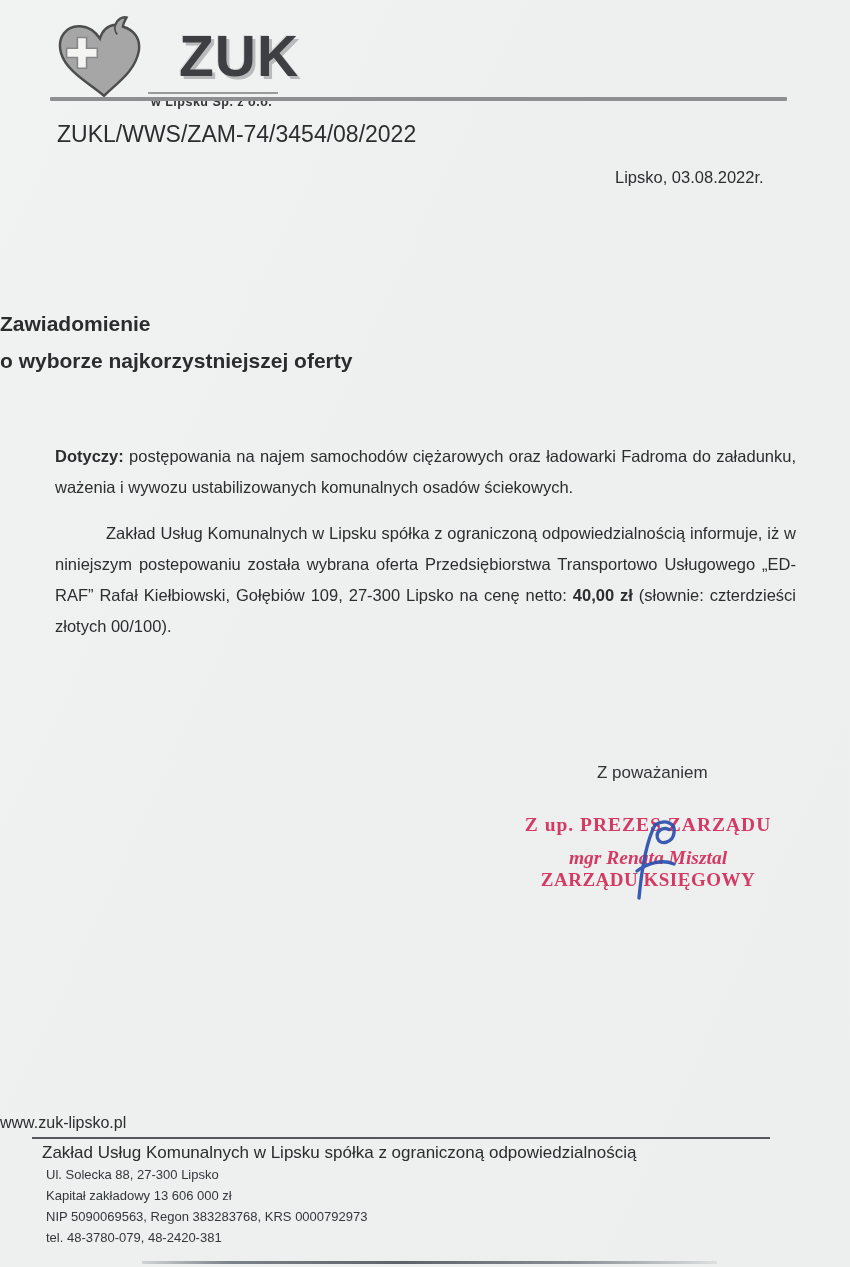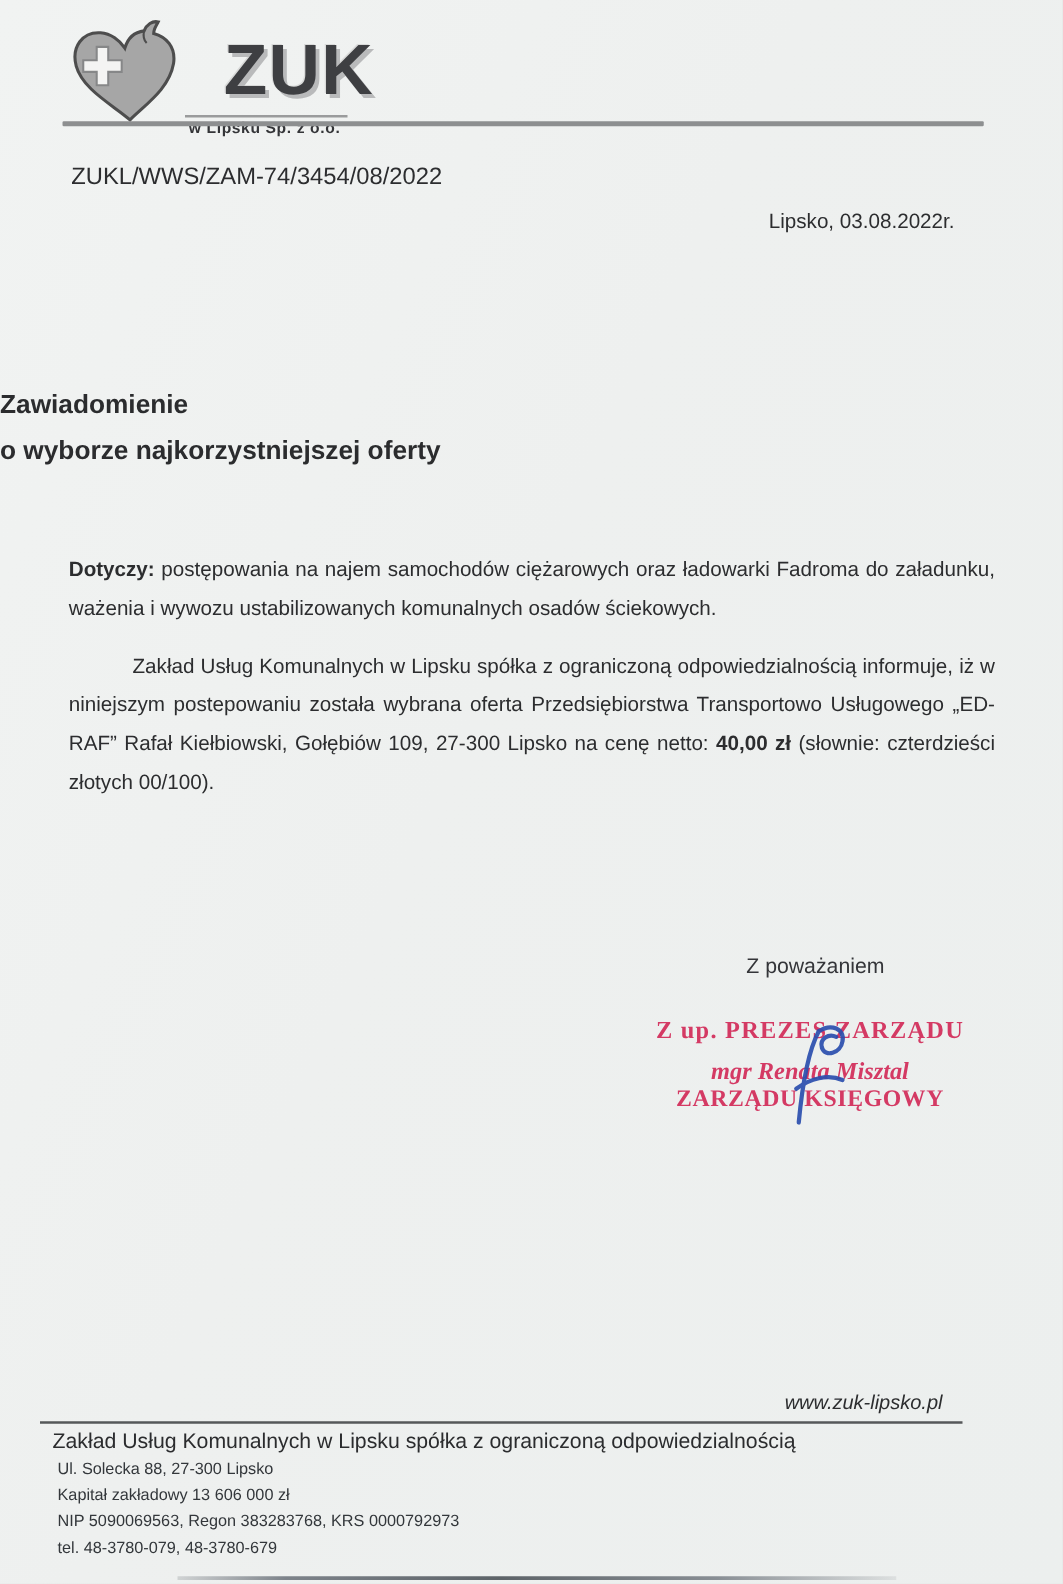--- a/index.html
+++ b/index.html
@@ -22,43 +22,43 @@
     text-shadow:3px 3px 0 #b9babb, -1px -1px 0 #d9dad9;
     font-family:"Liberation Sans",sans-serif;line-height:1;margin-left:35px;
   }
   .logo-subline{position:absolute;left:96px;top:78px;width:130px;height:2px;background:#9a9b9c;}
   .logo-sub{
     position:absolute;left:99px;top:81px;width:132px;
     font-size:12.5px;font-weight:700;color:#343538;letter-spacing:.5px;white-space:nowrap;
   }
   .rule-top{position:absolute;left:50px;top:97px;width:737px;height:4px;background:#8d8f90;border-radius:1px;}
   
-  .ref{position:absolute;left:57px;top:131px;font-size:19px;color:#2c2d2f;}
+  .ref{position:absolute;left:57px;top:121px;font-size:23px;color:#2c2d2f;}
   .place-date{position:absolute;left:615px;top:124px;font-size:16.5px;color:#2c2d2f;margin-top:44px;}
   
   .title{position:absolute;left:0;top:305px;width:850px;text-align:left;
     font-size:21px;font-weight:700;color:#2b2c2e;line-height:37px;}
   
   .para{position:absolute;left:55px;width:741px;font-size:16.5px;line-height:31px;
     text-align:justify;color:#2c2d2f;}
   .p-subject{top:424px;}
   .p-main{top:501px;text-indent:51px;}
   .p-thanks{top:616px;text-indent:51px;text-align:left;}
   .bold{font-weight:700;}
   
   .closing{position:absolute;left:597px;top:763px;font-size:17px;color:#343539;}
   .stamp{position:absolute;left:518px;top:814px;width:260px;text-align:center;
     font-family:"Liberation Serif","DejaVu Serif",serif;color:#d43a64;}
   .stamp-l1{font-size:19.5px;font-weight:700;letter-spacing:1px;white-space:nowrap;}
   .stamp-l2{font-size:19.5px;font-style:italic;font-weight:700;margin-top:11px;white-space:nowrap;}
   .stamp-l3{font-size:19px;font-weight:700;letter-spacing:.5px;margin-top:0px;white-space:nowrap;}
   .pen{position:absolute;left:618px;top:818px;}
   
-  .website{position:absolute;left:0;top:1114px;width:754px;text-align:right;
-    font-size:16px;color:#2c2d2f;font-style:italic;}
+  .website{position:absolute;left:0;top:1114px;width:754px;text-align:left;
+    font-size:16px;color:#2c2d2f;}
   .rule-footer{position:absolute;left:32px;top:1137px;width:738px;height:2px;background:#55585a;}
   .company{position:absolute;left:42px;top:1143px;font-size:17px;color:#2b2c2e;}
   .f-small{position:absolute;left:46px;font-size:13px;color:#33373b;}
   .f1{top:1167px;} .f2{top:1188px;} .f3{top:1209px;} .f4{top:1230px;}
   
   .scan-bar{position:absolute;left:142px;top:1261px;width:575px;height:3px;
     background:linear-gradient(90deg,rgba(120,126,131,.25),#7d838a 15%,#5d6368 45%,#888e94 75%,rgba(130,136,141,.15));}
 </style>
 </head>
 <body>
@@ -105,16 +105,16 @@
       <path d="M19,53 C30,45 44,41 56,46"></path>
     </g>
   </svg>
 
   <div class="website">www.zuk-lipsko.pl</div>
   <div class="rule-footer"></div>
   <div class="company">Zakład Usług Komunalnych w Lipsku spółka z ograniczoną odpowiedzialnością</div>
   <div class="f-small f1">Ul. Solecka 88, 27-300 Lipsko</div>
   <div class="f-small f2">Kapitał zakładowy 13 606 000 zł</div>
   <div class="f-small f3">NIP 5090069563, Regon 383283768, KRS 0000792973</div>
-  <div class="f-small f4">tel. 48-3780-079, 48-3780-679</div>
+  <div class="f-small f4">tel. 48-3780-079, 48-2420-381</div>
 
   <div class="scan-bar"></div>
 </div>
 
 </body></html>

